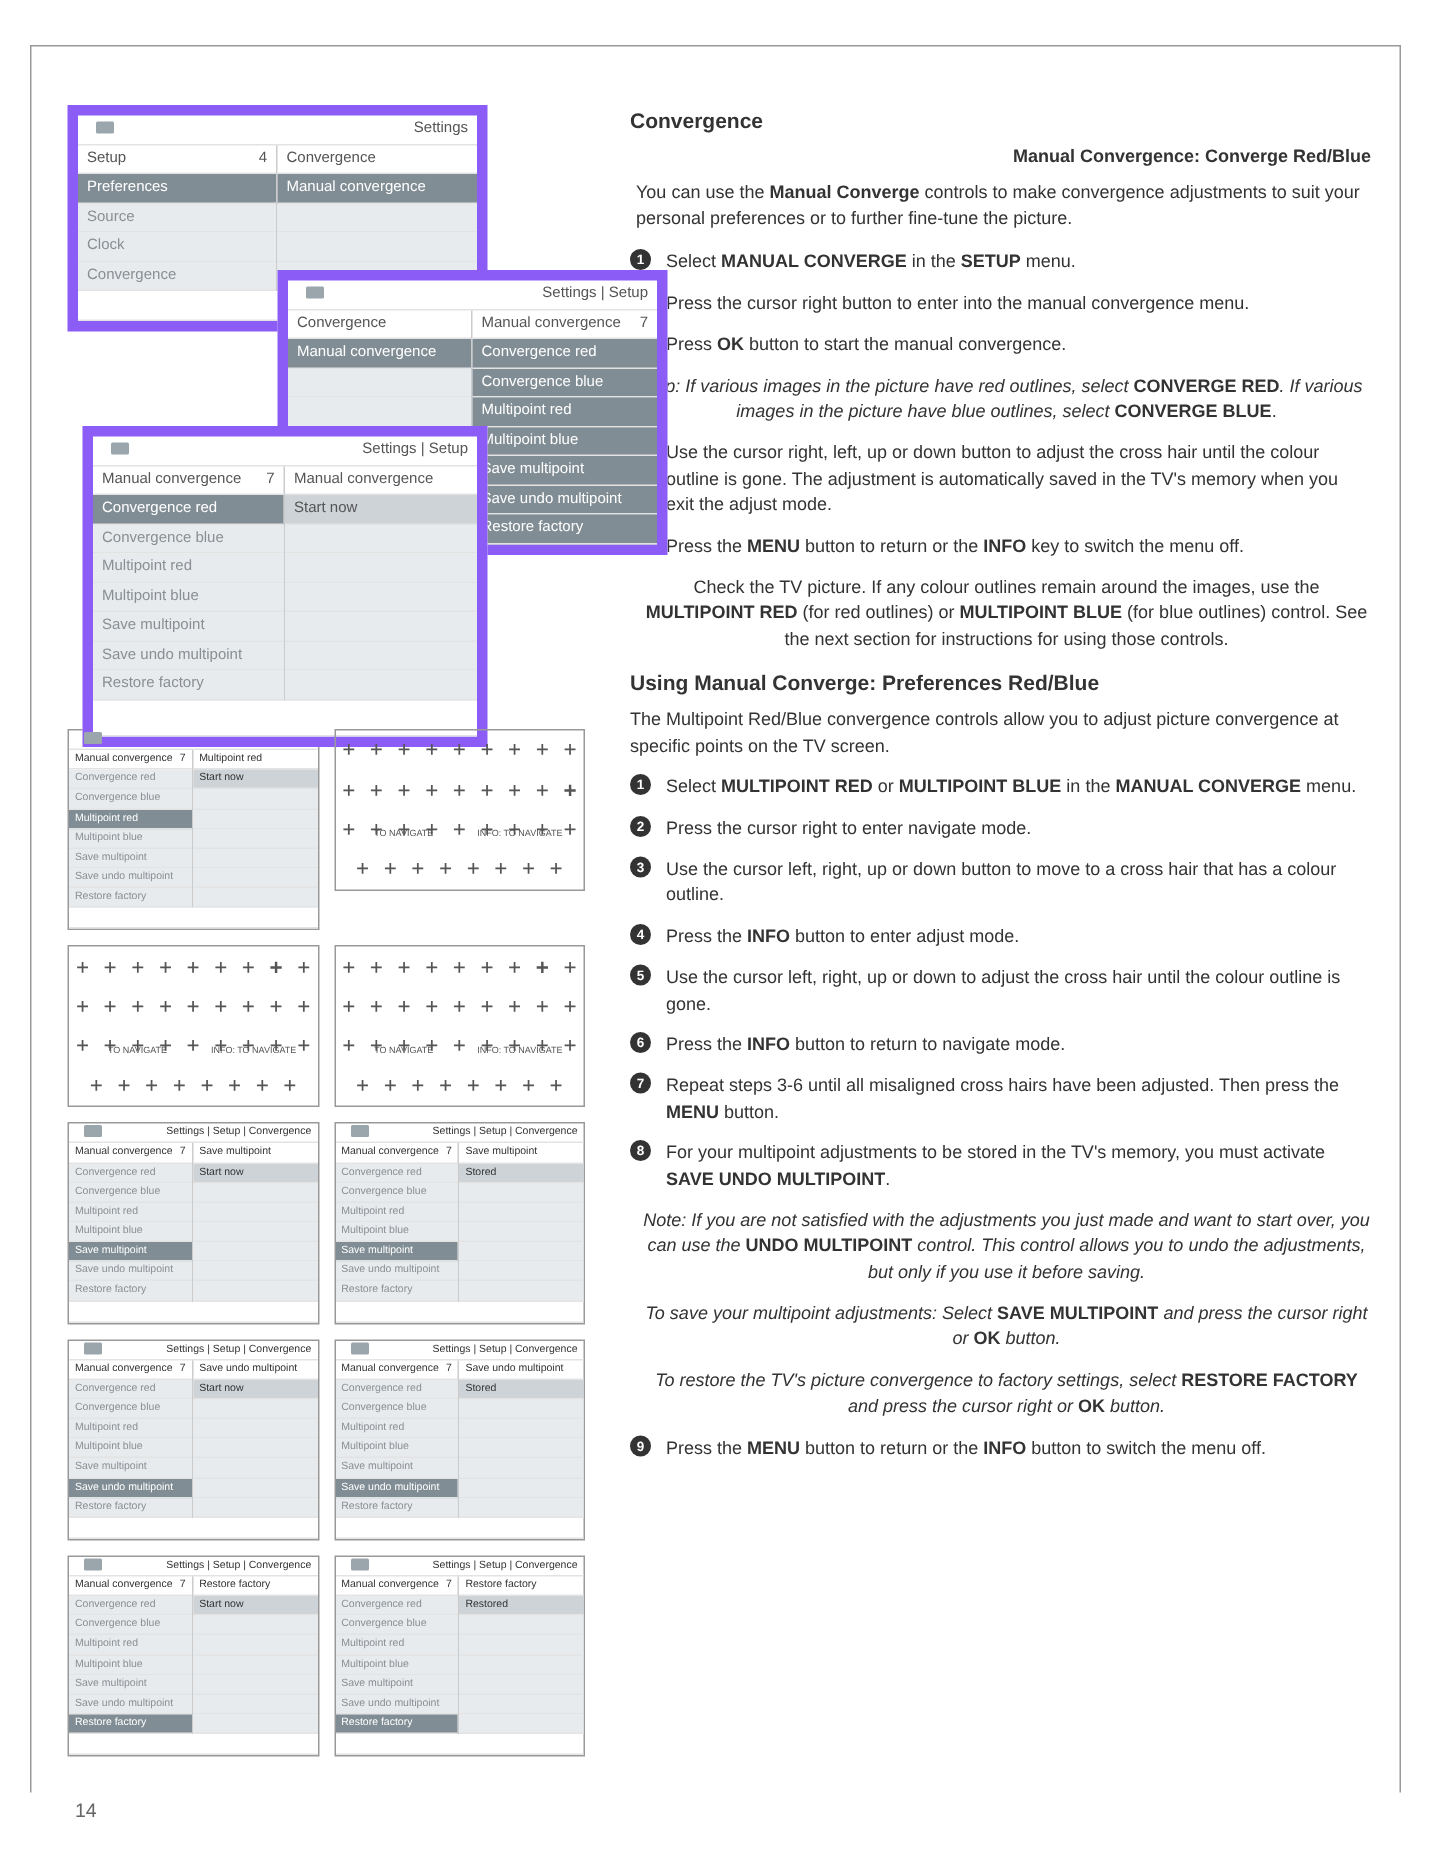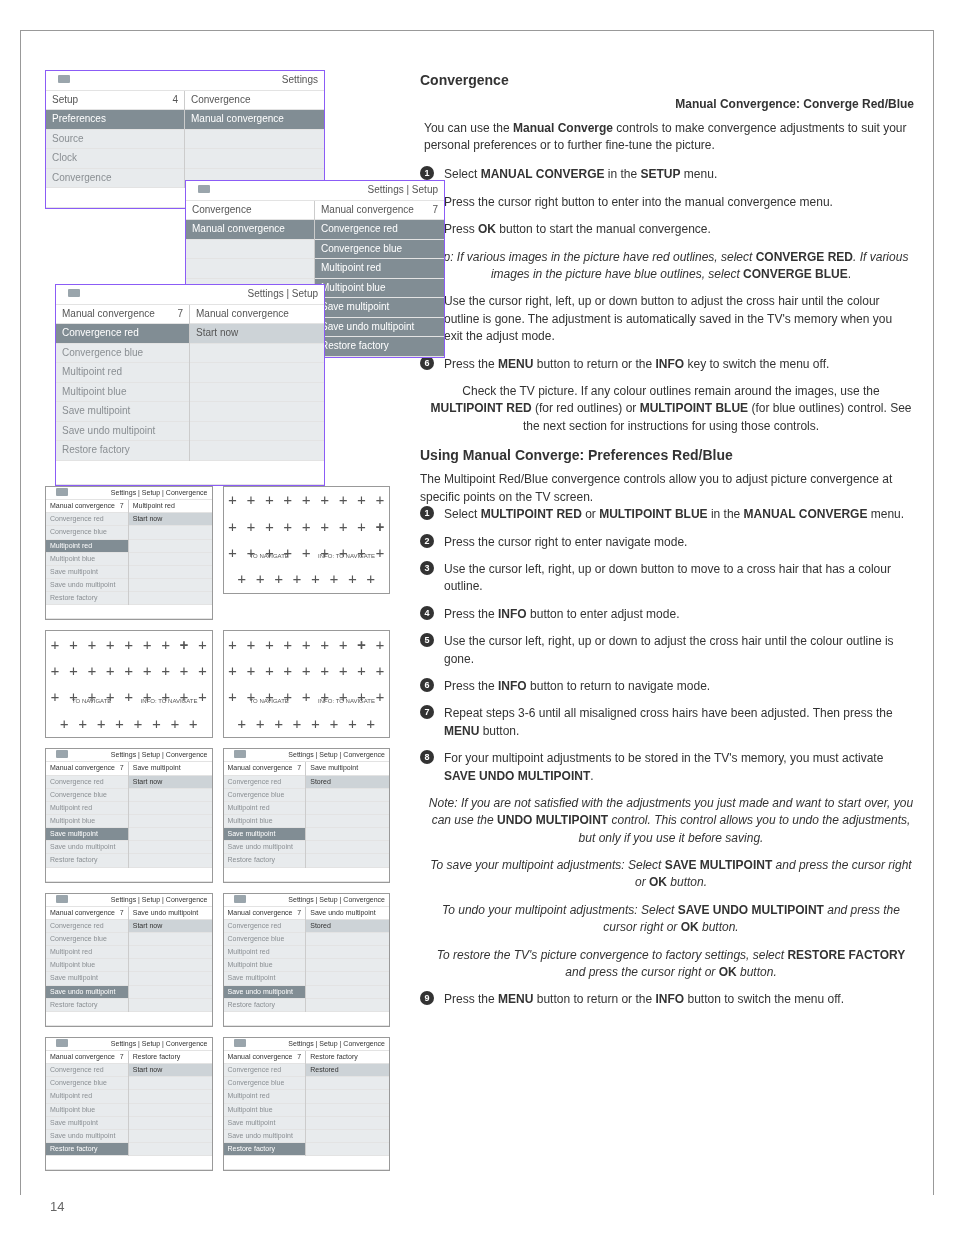--- a/index.html
+++ b/index.html
@@ -26,21 +26,21 @@
     gap: 30px;
     height: 100%;
   }
   .left-col { width: 360px; flex-shrink: 0; padding-top: 30px; padding-left: 15px; }
   .right-col { flex: 1; padding-top: 30px; padding-right: 10px; }
 
   
   .menu-stack { position: relative; margin-bottom: 16px; }
   .menu-box {
     background: #fff;
-    border: 1px solid #8b5cf6;
+    border: 7px solid #8b5cf6;
     font-size: 10px;
     color: #555;
   }
   .menu-cols { display: flex; }
   .menu-col-l, .menu-col-r { width: 50%; }
   .menu-col-l { border-right: 1px solid #ccc; }
   .menu-row {
     padding: 2px 6px;
     border-bottom: 1px solid #e3e3e3;
     white-space: nowrap;
@@ -625,21 +625,21 @@
           <span class="num">6</span>
           <span class="body"><span>Press the </span><strong>MENU</strong><span> button to return or the </span><strong>INFO</strong><span> key to switch the menu off.</span></span>
         </li>
     </ol>
 
     <p class="tipblock">
       <span>Check the TV picture. If any colour outlines remain around the images, use the </span><strong>MULTIPOINT RED</strong><span> (for red outlines) or </span><strong>MULTIPOINT BLUE</strong><span> (for blue outlines) control. See the next section for instructions for using those controls.</span>
     </p>
 
     <h2>Using Manual Converge: Preferences Red/Blue</h2>
-    <p style="">The Multipoint Red/Blue convergence controls allow you to adjust picture convergence at specific points on the TV screen.</p>
+    <p style="margin-bottom:10px;">The Multipoint Red/Blue convergence controls allow you to adjust picture convergence at specific points on the TV screen.</p>
 
     <ol class="step-list">
       <li class="step">
           <span class="num">1</span>
           <span class="body"><span>Select </span><strong>MULTIPOINT RED</strong><span> or </span><strong>MULTIPOINT BLUE</strong><span> in the </span><strong>MANUAL CONVERGE</strong><span> menu.</span></span>
         </li>
       <li class="step">
           <span class="num">2</span>
           <span class="body">Press the cursor right to enter navigate mode.</span>
         </li>
@@ -669,23 +669,20 @@
         </li>
     </ol>
 
     <p class="tipblock tiplead">
       <span>Note:  If  you are not satisfied with the adjustments you just made and want to start over, you can use the </span><strong style="font-style:normal;">UNDO MULTIPOINT</strong><span> control. This control allows you to undo the adjustments, but only if you use it before saving.</span>
     </p>
     <p class="tipblock tiplead">
       <span>To save your multipoint adjustments: Select </span><strong style="font-style:normal;">SAVE MULTIPOINT</strong><span> and press the cursor right or </span><strong style="font-style:normal;">OK</strong><span> button.</span>
     </p>
     <p class="tipblock tiplead">
-      <span>To undo your multipoint adjustments: Select </span><strong style="font-style:normal;">SAVE UNDO MULTIPOINT</strong><span> and press the cursor right or </span><strong style="font-style:normal;">OK</strong><span> button.</span>
-    </p>
-    <p class="tipblock tiplead">
       <span>To restore the TV's picture convergence to factory settings, select </span><strong style="font-style:normal;">RESTORE FACTORY</strong><span> and press the cursor right or </span><strong style="font-style:normal;">OK</strong><span> button.</span>
     </p>
 
     <ol class="step-list">
       <li class="step">
           <span class="num">9</span>
           <span class="body"><span>Press the </span><strong>MENU</strong><span> button to return or the </span><strong>INFO</strong><span> button to switch the menu off.</span></span>
         </li>
     </ol>
   </div>

